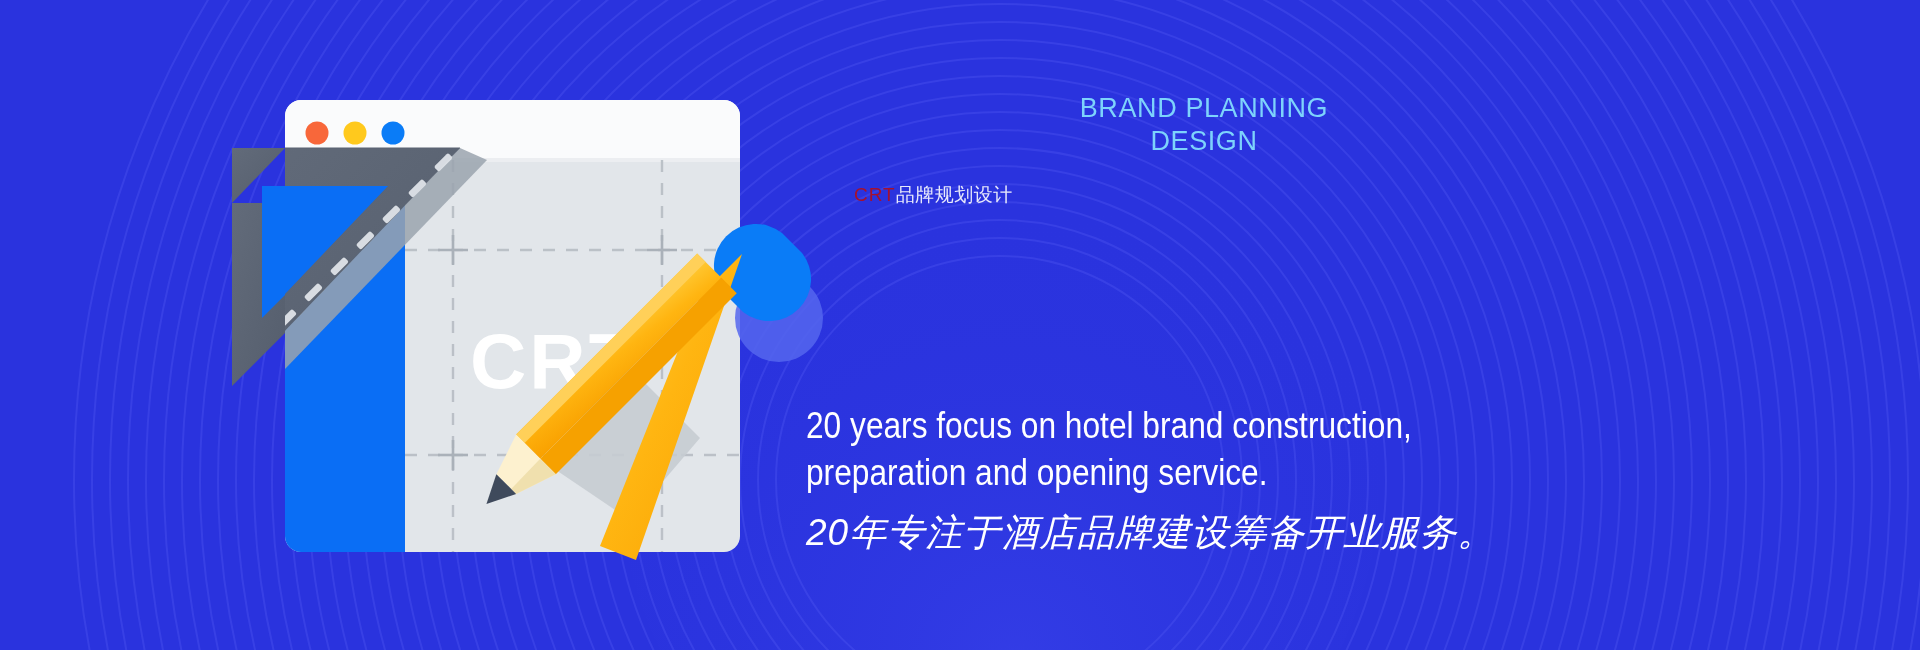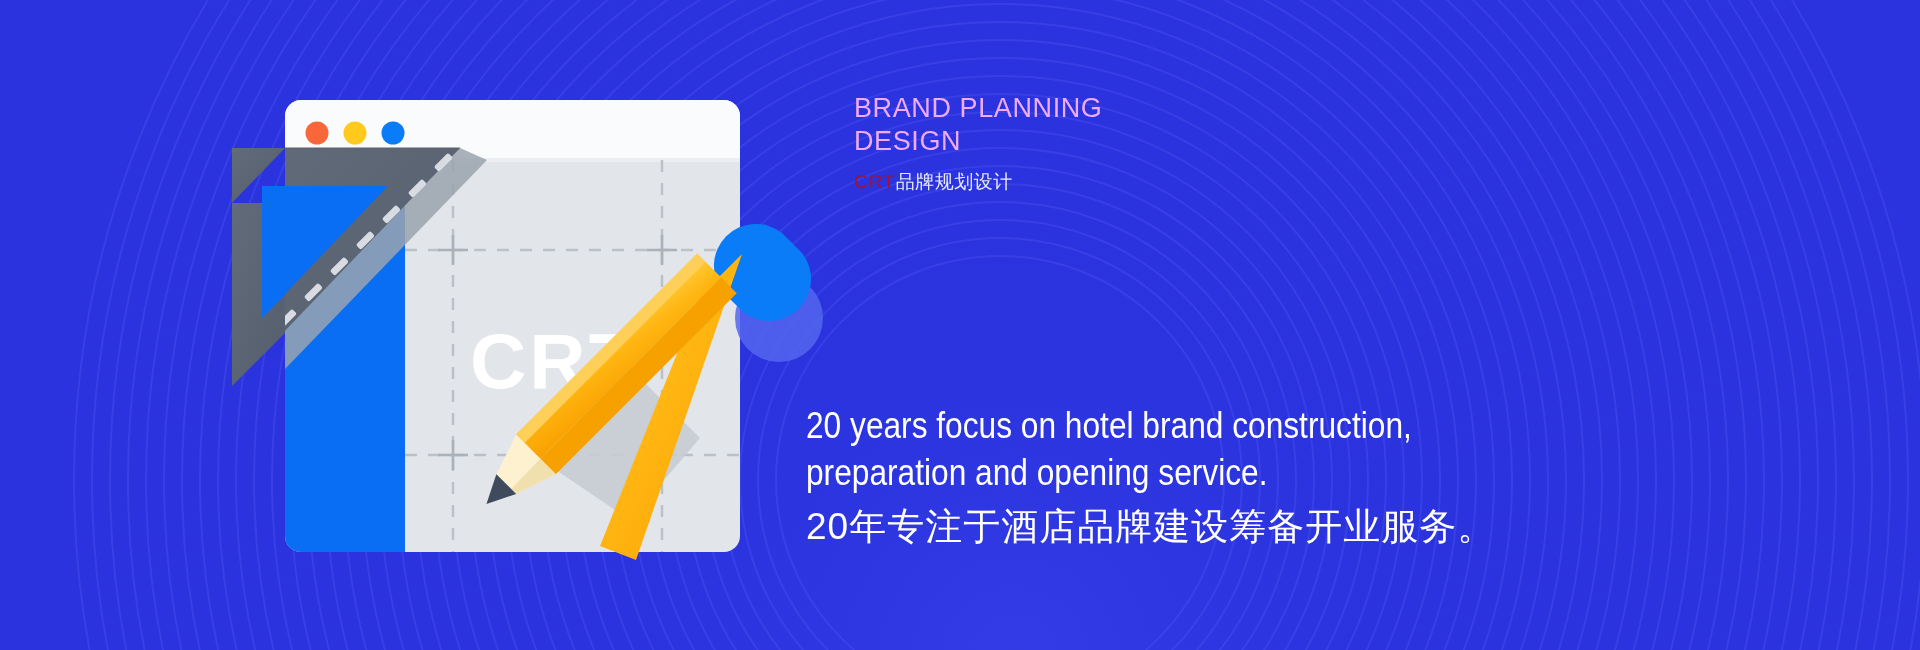--- a/index.html
+++ b/index.html
@@ -39,29 +39,30 @@
   .illustration svg { display: block; width: 100%; height: 100%; overflow: visible; }
 
   
   .headline-block {
     position: absolute;
     left: 854px;
     top: 92px;
     width: 700px;
   }
   .headline-en {
-    color: #f0abfc;
+    color: #7dd3fc;
     font-size: 27px;
     line-height: 33px;
     letter-spacing: 0.6px;
     font-weight: 400;
     white-space: pre-line;
+    text-align: center;
   }
   .headline-cn {
-    margin-top: 12px;
+    margin-top: 25px;
     font-size: 19px;
     line-height: 24px;
     color: #e7e9fb;
     letter-spacing: 0.5px;
   }
   .headline-cn .crt-mark {
     color: #a5112f;
     letter-spacing: 1px;
   }
 
@@ -75,26 +76,27 @@
     color: #ffffff;
     font-size: 36px;
     line-height: 47px;
     font-weight: 300;
     font-stretch: condensed;
     transform: scaleX(0.88);
     transform-origin: left center;
     white-space: pre-line;
   }
   .tagline-cn {
-    margin-top: 6px;
+    margin-top: 12px;
     color: #ffffff;
     font-size: 37px;
     line-height: 50px;
     font-weight: 300;
     letter-spacing: 1px;
+    font-style: italic;
   }
 </style>
 </head>
 <body>
 
 <div class="banner">
 
   <div class="bg-rings">
     <svg viewBox="0 0 1920 650" preserveAspectRatio="none" xmlns="http://www.w3.org/2000/svg">
       <defs>

